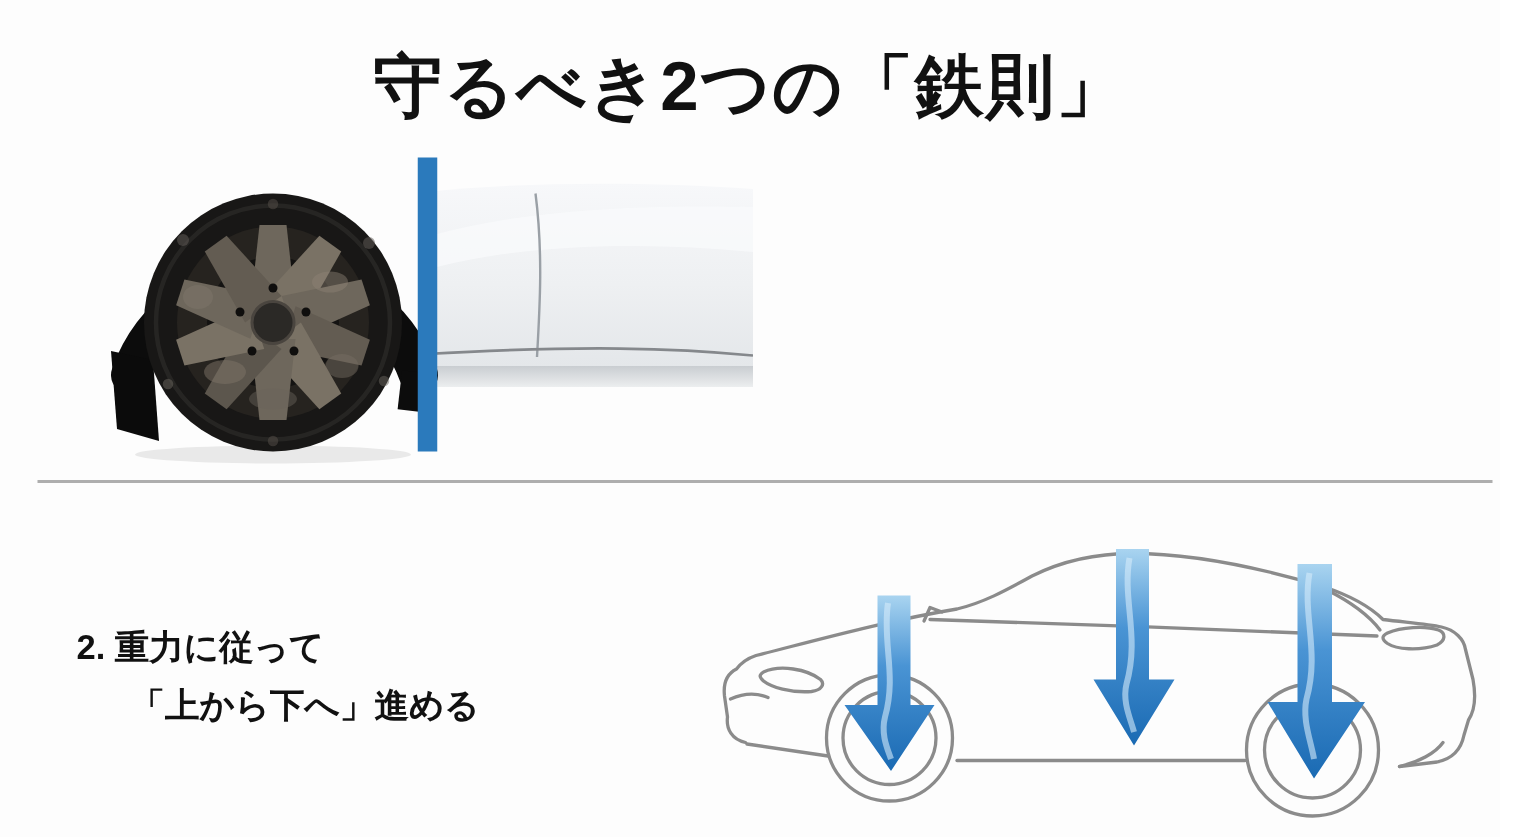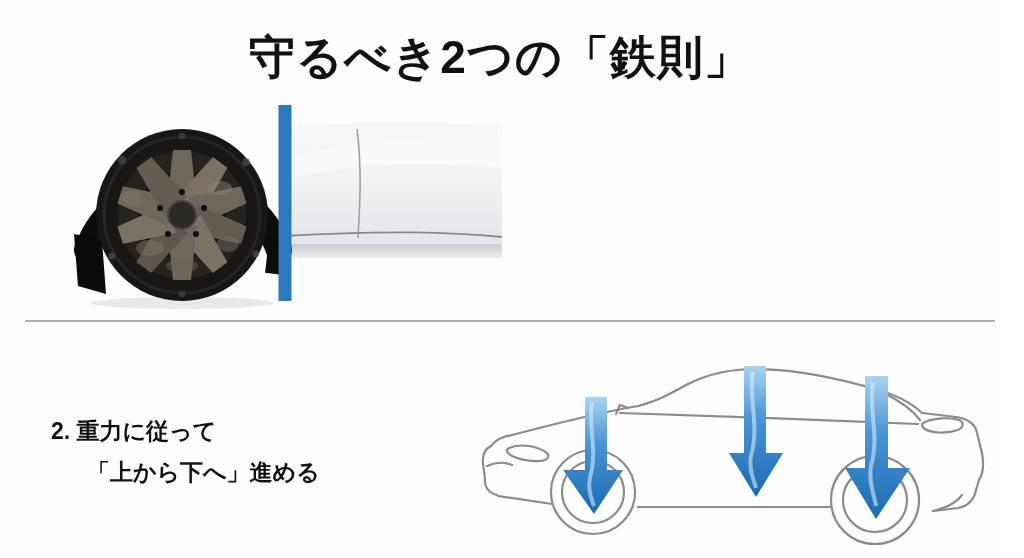--- a/index.html
+++ b/index.html
@@ -30,21 +30,21 @@
     white-space:nowrap;
   }
   .rule1{
     position:absolute;left:524px;top:186px;
     font-size:31px;font-weight:bold;white-space:nowrap;
   }
   .rule2{
     position:absolute;left:51px;top:411px;
     font-size:23px;font-weight:bold;line-height:41px;white-space:nowrap;
   }
-  .rule2 .line2{padding-left:36px;}
+  .rule2 .line2{padding-left:36px;font-family:Liberation Mono, monospace;}
   .divider{
     position:absolute;left:25px;top:320px;
     width:970px;height:2px;
     background:var(--divider-gray);
   }
   .wheel-photo{position:absolute;left:70px;top:98px;width:432px;height:217px;}
   .car-drawing{position:absolute;left:470px;top:358px;width:550px;height:196px;}
   svg{display:block;}
 </style>
 </head>

